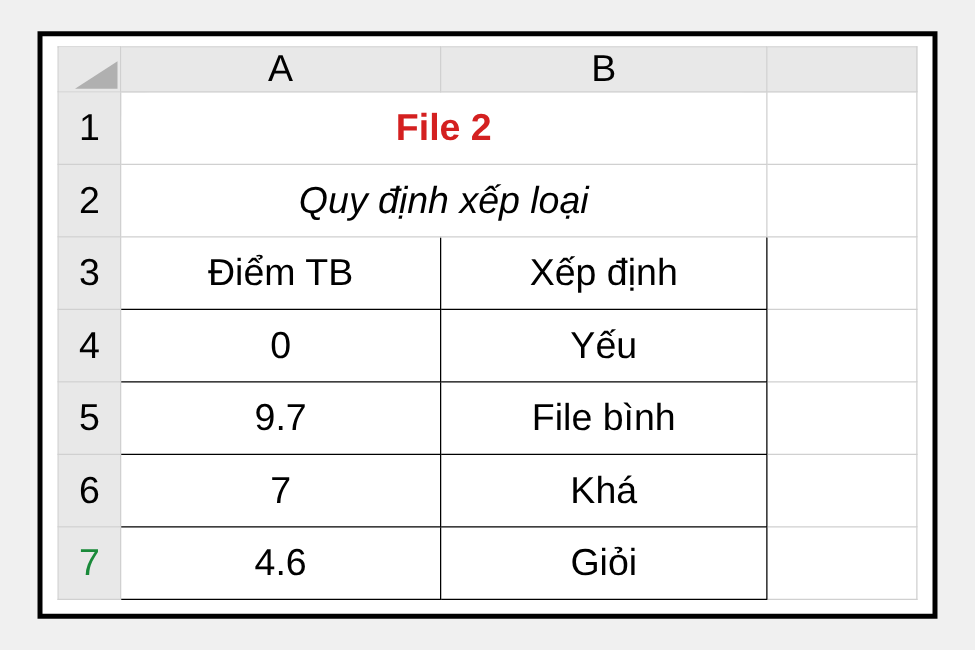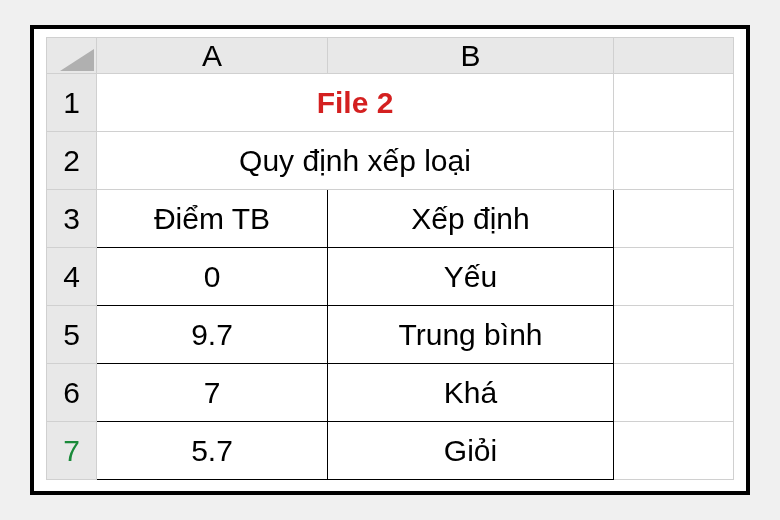--- a/index.html
+++ b/index.html
@@ -72,20 +72,21 @@
     }
     .title-cell {
       color: #d42020 !important;
       font-weight: bold;
       font-size: 34px;
       border-bottom: 1px solid #d0d0d0;
       border-radius: 23px;
     }
     .subtitle-cell {
       font-size: 30px;
+      font-style: italic;
     }
     .data-border {
       border: 1px solid #000 !important;
     }
     .last-col {
       width: 120px;
     }
   </style>
 </head>
 <body>
@@ -125,33 +126,33 @@
       <tr>
         <td class="row-header">4</td>
         <td class="data-border">0</td>
         <td class="data-border">Yếu</td>
         <td class="last-col"></td>
       </tr>
 
       <tr>
         <td class="row-header">5</td>
         <td class="data-border">9.7</td>
-        <td class="data-border">Trung bình</td>
+        <td class="data-border">File bình</td>
         <td class="last-col"></td>
       </tr>
 
       <tr>
         <td class="row-header">6</td>
         <td class="data-border">7</td>
         <td class="data-border">Khá</td>
         <td class="last-col"></td>
       </tr>
 
       <tr>
         <td class="row-header active">7</td>
-        <td class="data-border">5.7</td>
+        <td class="data-border">4.6</td>
         <td class="data-border">Giỏi</td>
         <td class="last-col"></td>
       </tr>
     </tbody>
       </table>
   </div>
 </div>
 
 </body></html>

